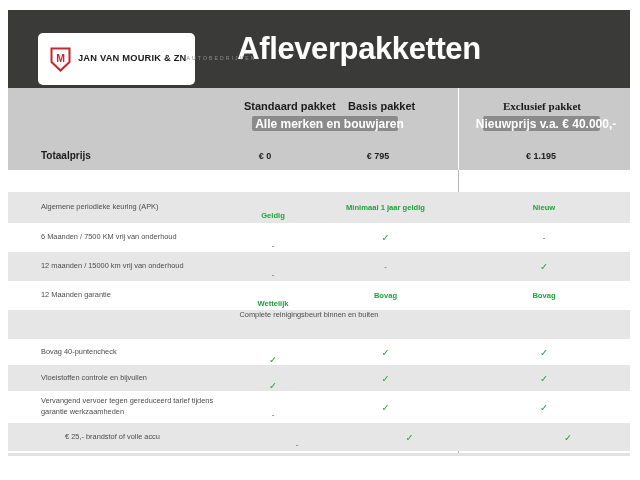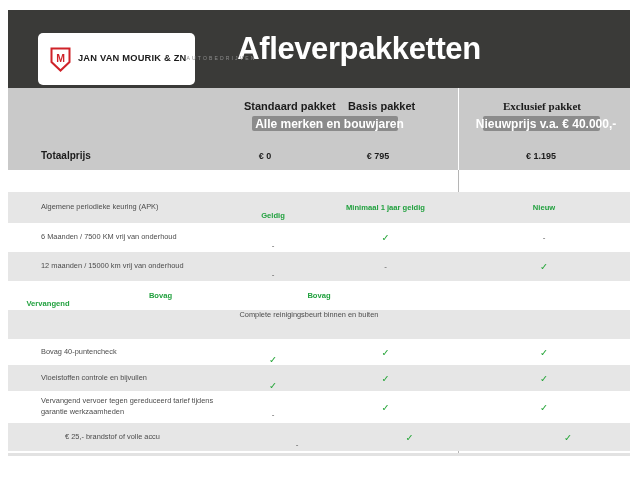--- a/index.html
+++ b/index.html
@@ -285,21 +285,22 @@
           <div class="cell-val cell-c2"><span class="check">✓</span></div>
           <div class="cell-val cell-c3"><span class="dash">-</span></div>
         </div>
         <div class="row shaded" style="height: 29px;">
           <div class="cell-label">12 maanden / 15000 km vrij van onderhoud</div>
           <div class="cell-val cell-c1"><span class="dash">-</span></div>
           <div class="cell-val cell-c2"><span class="dash">-</span></div>
           <div class="cell-val cell-c3"><span class="check">✓</span></div>
         </div>
         <div class="row plain" style="height: 29px;">
-          <div class="cell-val cell-c1 green">Vervangend</div>
+          <div class="cell-label">12 Maanden  garantie</div>
+          <div class="cell-val cell-c1 green">Wettelijk</div>
           <div class="cell-val cell-c2 green">Bovag</div>
           <div class="cell-val cell-c3 green">Bovag</div>
         </div>
         <div class="row shaded" style="height: 29px; flex-direction: column;">
           <div class="cell-label">Complete reinigingsbeurt binnen en buiten</div>
           <div class="cell-val cell-c1"><span class="dash">-</span></div>
           <div class="cell-val cell-c2"><span class="check">✓</span></div>
           <div class="cell-val cell-c3"><span class="check">✓</span></div>
         </div>
         <div class="row plain" style="height: 26px;">

